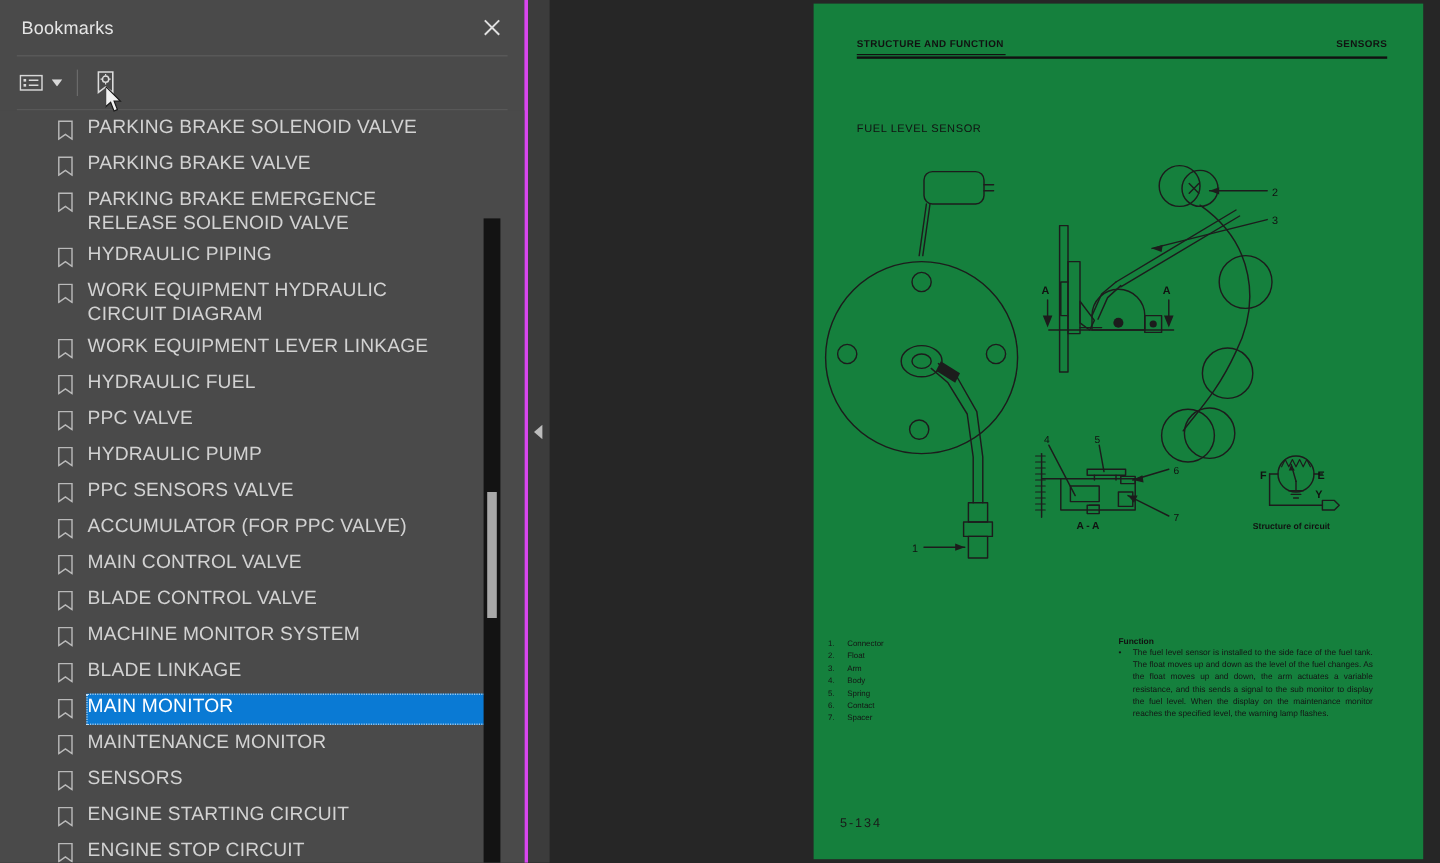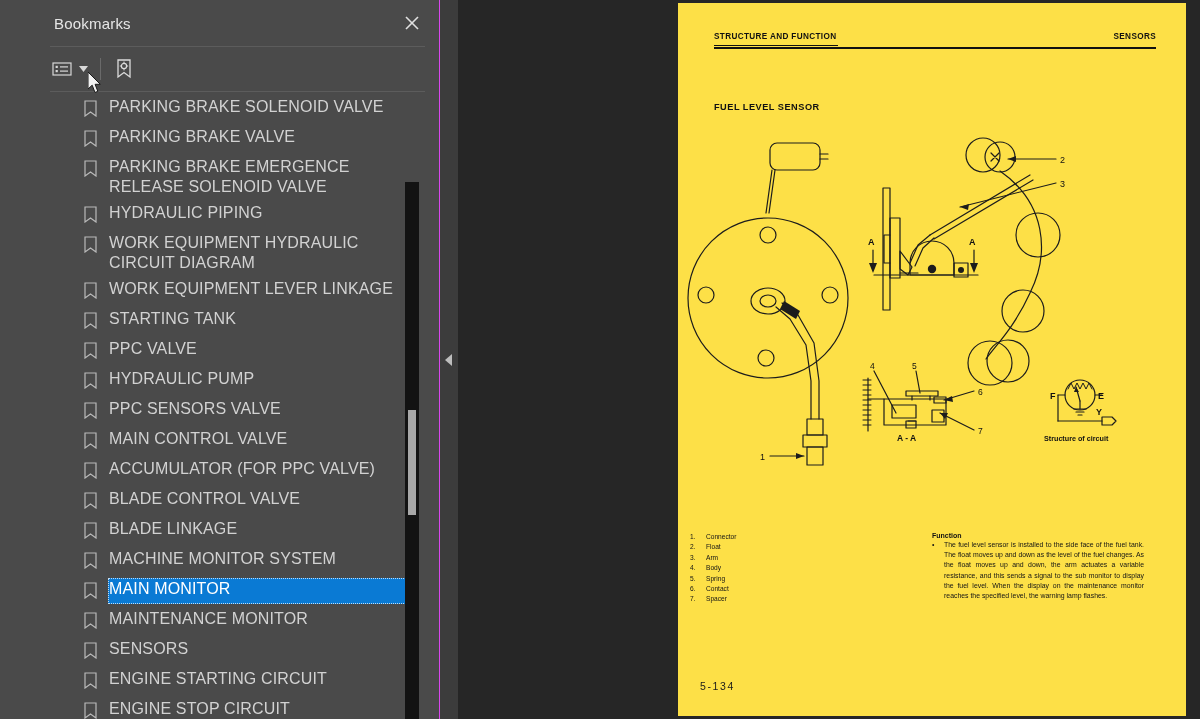--- a/index.html
+++ b/index.html
@@ -9,24 +9,23 @@
     font-family: "Liberation Sans", sans-serif;
     overflow: hidden;
   }
   .app { position: relative; width: 1200px; height: 719px; display: flex; }
 
   
   .sidebar {
     position: relative;
     width: 440px; height: 719px;
     background: #4a4a4a;
-    border-right: 1px solid #d946ef;
+    border-right: 3px solid #d946ef;
     display: flex; flex-direction: column;
     flex: 0 0 440px;
-    padding-left: 36px;
   }
   .sb-header {
     height: 46px; flex: 0 0 46px;
     display: flex; align-items: center;
     padding: 0 14px 0 18px;
     position: relative;
   }
   .sb-title {
     font-size: 15px; color: #e6e6e6; letter-spacing: .2px;
     flex: 1;
@@ -141,21 +140,21 @@
     flex: 1 1 auto;
     position: relative;
     background: #262626;
     display: flex;
     justify-content: flex-start;
   }
   .page {
     position: absolute;
     left: 238px; top: 3px;
     width: 508px; height: 713px;
-    background: #fde047;
+    background: #15803d;
     overflow: hidden;
   }
   .page-inner {
     position: absolute; inset: 0;
     font-family: "Liberation Sans", sans-serif;
   }
 
   .pg-header {
     position: absolute; left: 36px; top: 29px; right: 30px;
     display: flex; justify-content: space-between; align-items: flex-end;
@@ -167,21 +166,21 @@
   .pg-rule {
     position: absolute; left: 36px; top: 44px; right: 30px;
     height: 2px; background: #111;
   }
   .pg-rule-short {
     position: absolute; left: 36px; top: 42px; width: 124px;
     height: 1px; background: #111;
   }
   .pg-title {
     position: absolute; left: 36px; top: 99px;
-    font-size: 9.2px; font-weight: bold; color: #111; letter-spacing: .5px;
+    font-size: 9.2px; font-weight: normal; color: #111; letter-spacing: .5px;
   }
   .pg-num {
     position: absolute; left: 22px; top: 677px;
     font-size: 10.5px; color: #1a1a1a; letter-spacing: 1.6px;
     font-family: "Liberation Sans", sans-serif;
   }
 
   .parts-list {
     position: absolute; left: 12px; top: 529px;
     font-size: 6.6px; color: #141414; line-height: 10.4px;
@@ -292,21 +291,21 @@
           <div class="bm-item">
             <span class="bm-icon"><svg width="13" height="17" viewBox="0 0 13 17">
                 <path d="M1 1 H12 V16 L6.5 12 L1 16 Z" fill="none" stroke="#b9b9b9" stroke-width="1.2"></path>
               </svg></span>
             <span class="bm-label">WORK EQUIPMENT LEVER LINKAGE</span>
           </div>
           <div class="bm-item">
             <span class="bm-icon"><svg width="13" height="17" viewBox="0 0 13 17">
                 <path d="M1 1 H12 V16 L6.5 12 L1 16 Z" fill="none" stroke="#b9b9b9" stroke-width="1.2"></path>
               </svg></span>
-            <span class="bm-label">STARTING TANK</span>
+            <span class="bm-label">HYDRAULIC FUEL</span>
           </div>
           <div class="bm-item">
             <span class="bm-icon"><svg width="13" height="17" viewBox="0 0 13 17">
                 <path d="M1 1 H12 V16 L6.5 12 L1 16 Z" fill="none" stroke="#b9b9b9" stroke-width="1.2"></path>
               </svg></span>
             <span class="bm-label">PPC VALVE</span>
           </div>
           <div class="bm-item">
             <span class="bm-icon"><svg width="13" height="17" viewBox="0 0 13 17">
                 <path d="M1 1 H12 V16 L6.5 12 L1 16 Z" fill="none" stroke="#b9b9b9" stroke-width="1.2"></path>
@@ -316,45 +315,45 @@
           <div class="bm-item">
             <span class="bm-icon"><svg width="13" height="17" viewBox="0 0 13 17">
                 <path d="M1 1 H12 V16 L6.5 12 L1 16 Z" fill="none" stroke="#b9b9b9" stroke-width="1.2"></path>
               </svg></span>
             <span class="bm-label">PPC SENSORS VALVE</span>
           </div>
           <div class="bm-item">
             <span class="bm-icon"><svg width="13" height="17" viewBox="0 0 13 17">
                 <path d="M1 1 H12 V16 L6.5 12 L1 16 Z" fill="none" stroke="#b9b9b9" stroke-width="1.2"></path>
               </svg></span>
+            <span class="bm-label">ACCUMULATOR (FOR PPC VALVE)</span>
+          </div>
+          <div class="bm-item">
+            <span class="bm-icon"><svg width="13" height="17" viewBox="0 0 13 17">
+                <path d="M1 1 H12 V16 L6.5 12 L1 16 Z" fill="none" stroke="#b9b9b9" stroke-width="1.2"></path>
+              </svg></span>
             <span class="bm-label">MAIN CONTROL VALVE</span>
           </div>
           <div class="bm-item">
             <span class="bm-icon"><svg width="13" height="17" viewBox="0 0 13 17">
                 <path d="M1 1 H12 V16 L6.5 12 L1 16 Z" fill="none" stroke="#b9b9b9" stroke-width="1.2"></path>
               </svg></span>
-            <span class="bm-label">ACCUMULATOR (FOR PPC VALVE)</span>
-          </div>
-          <div class="bm-item">
-            <span class="bm-icon"><svg width="13" height="17" viewBox="0 0 13 17">
-                <path d="M1 1 H12 V16 L6.5 12 L1 16 Z" fill="none" stroke="#b9b9b9" stroke-width="1.2"></path>
-              </svg></span>
             <span class="bm-label">BLADE CONTROL VALVE</span>
           </div>
           <div class="bm-item">
             <span class="bm-icon"><svg width="13" height="17" viewBox="0 0 13 17">
                 <path d="M1 1 H12 V16 L6.5 12 L1 16 Z" fill="none" stroke="#b9b9b9" stroke-width="1.2"></path>
               </svg></span>
+            <span class="bm-label">MACHINE MONITOR SYSTEM</span>
+          </div>
+          <div class="bm-item">
+            <span class="bm-icon"><svg width="13" height="17" viewBox="0 0 13 17">
+                <path d="M1 1 H12 V16 L6.5 12 L1 16 Z" fill="none" stroke="#b9b9b9" stroke-width="1.2"></path>
+              </svg></span>
             <span class="bm-label">BLADE LINKAGE</span>
-          </div>
-          <div class="bm-item">
-            <span class="bm-icon"><svg width="13" height="17" viewBox="0 0 13 17">
-                <path d="M1 1 H12 V16 L6.5 12 L1 16 Z" fill="none" stroke="#b9b9b9" stroke-width="1.2"></path>
-              </svg></span>
-            <span class="bm-label">MACHINE MONITOR SYSTEM</span>
           </div>
           <div class="bm-item selected">
             <div class="bm-hl"></div>
             <span class="bm-icon"><svg width="13" height="17" viewBox="0 0 13 17">
                 <path d="M1 1 H12 V16 L6.5 12 L1 16 Z" fill="none" stroke="#b9b9b9" stroke-width="1.2"></path>
               </svg></span>
             <span class="bm-label">MAIN MONITOR</span>
           </div>
           <div class="bm-item">
             <span class="bm-icon"><svg width="13" height="17" viewBox="0 0 13 17">

